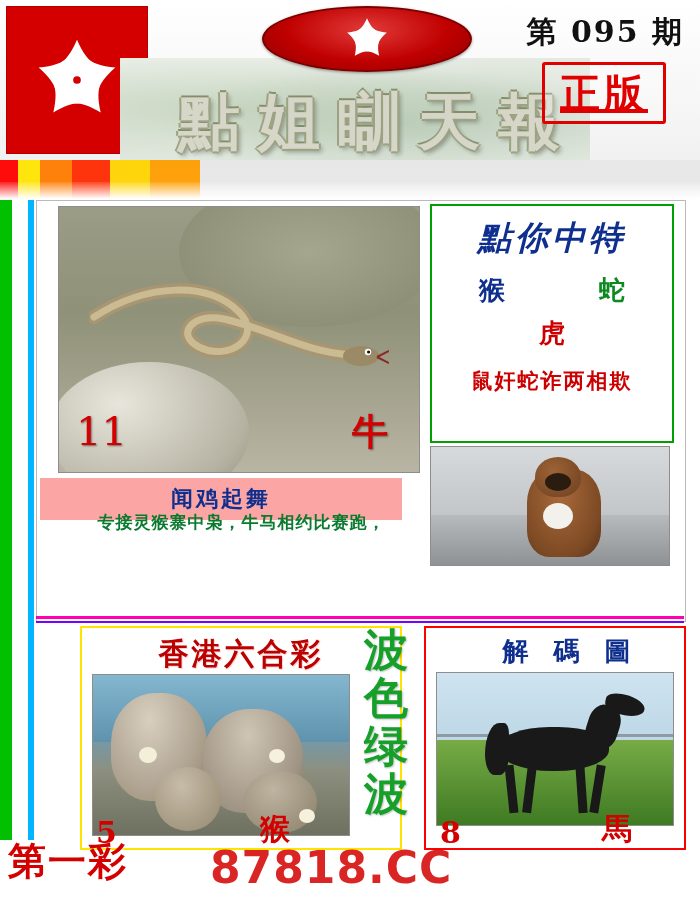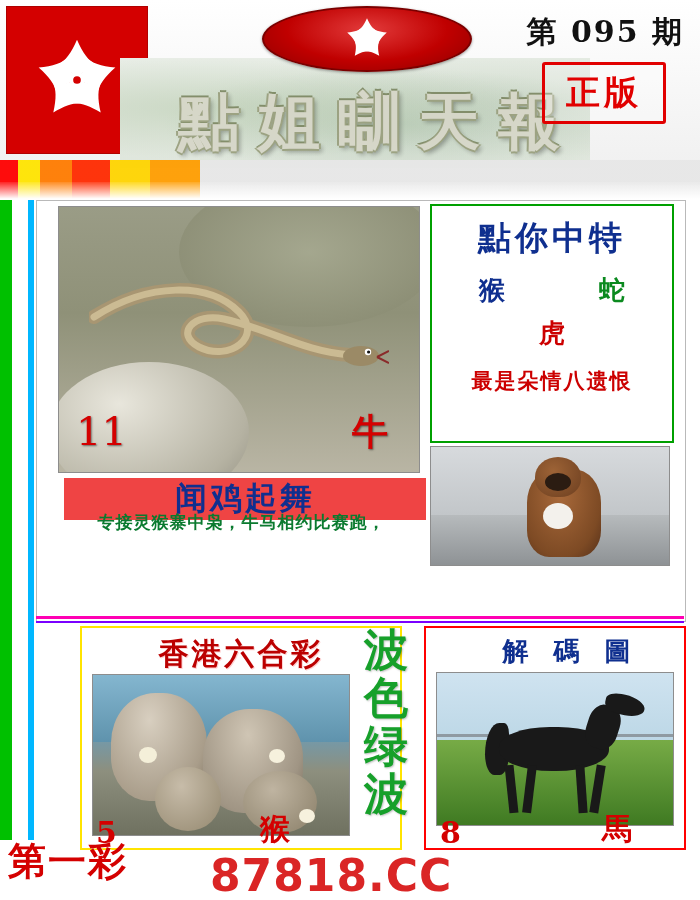--- a/index.html
+++ b/index.html
@@ -73,23 +73,24 @@
     letter-spacing:2px;
     text-align:center;
   }
   .stamp{
     position:absolute;right:34px;top:62px;
     width:118px;height:56px;
     border:3px solid #e10000;
     border-radius:3px;
     display:flex;align-items:center;justify-content:center;
     font-family:"DejaVu Serif", serif;
-    font-weight:bold;font-size:34px;color:#e10000;
+    font-weight:bold;font-size:40px;color:#e10000;
     letter-spacing:4px;
     background:rgba(255,255,255,.25);
+    text-decoration:underline;
   }
   .color-strip{
     position:absolute;left:0;top:160px;width:700px;height:46px;
     background:linear-gradient(90deg,
       #ff0000 0px,#ff0000 18px,
       #ffe400 18px,#ffe400 40px,
       #ff7b00 40px,#ff7b00 72px,
       #ff2a00 72px,#ff2a00 110px,
       #ffd400 110px,#ffd400 150px,
       #ff9d00 150px,#ff9d00 200px,
@@ -145,42 +146,42 @@
     position:absolute;left:76px;top:408px;
     font-family:"DejaVu Serif", serif;font-weight:normal;font-size:40px;
     color:#d40000;text-shadow:1px 1px 2px rgba(0,0,0,.5);
   }
   .zodiac-main{
     position:absolute;left:352px;top:408px;
     font-family:"DejaVu Serif", serif;font-weight:bold;font-size:36px;
     color:#d40000;text-shadow:1px 1px 2px rgba(0,0,0,.5);
   }
   .idiom{
-    position:absolute;left:64px;top:478px;width:362px;height:42px;
+    position:absolute;left:40px;top:478px;width:362px;height:42px;
     display:flex;align-items:center;justify-content:center;
-    font-family:"DejaVu Serif", serif;font-weight:bold;font-size:32px;
+    font-family:"DejaVu Serif", serif;font-weight:bold;font-size:22px;
     color:#0f2f8f;
     letter-spacing:3px;
-    background:#ef4444;
+    background:#fca5a5;
   }
   .verse{
     position:absolute;left:44px;top:507px;width:395px;
     font-family:"DejaVu Serif", serif;font-size:17px;color:#0a7a2f;
     line-height:30px;letter-spacing:1px;text-align:center;
     font-weight:bold;
   }
   
   .right-panel{
     position:absolute;left:430px;top:204px;width:240px;height:235px;
     border:2px solid #00a000;background:#ffffff;
   }
   .rp-title{
     margin-top:10px;text-align:center;
     font-family:"DejaVu Serif", serif;font-weight:bold;font-size:33px;
-    color:#0f2f8f;letter-spacing:4px;
+    color:#0f2f8f;letter-spacing:4px;font-style:italic;
   }
   .rp-row{
     margin-top:12px;display:flex;justify-content:space-around;
     font-family:"DejaVu Serif", serif;font-weight:bold;font-size:26px;
     color:#0f2f8f;
   }
   .rp-row .g{color:#0b8a1f;}
   .rp-center{
     margin-top:8px;text-align:center;
     font-family:"DejaVu Serif", serif;font-weight:bold;font-size:26px;
@@ -295,21 +296,21 @@
   .footer{
     position:absolute;left:0;bottom:10px;width:700px;height:60px;
   }
   .footer-left{
     position:absolute;left:8px;top:6px;
     font-family:"DejaVu Serif", serif;font-weight:bold;font-size:38px;
     color:#d40000;letter-spacing:2px;
     text-shadow:1px 1px 0 rgba(255,255,255,.6);
   }
   .footer-right{
-    position:absolute;left:210px;top:20px;
+    position:absolute;left:210px;top:12px;
     font-family:"DejaVu Sans", sans-serif;font-weight:bold;font-size:44px;
     color:#d40000;letter-spacing:1px;
     opacity:.85;
     text-shadow:1px 1px 0 rgba(255,255,255,.5);
   }
 </style>
 </head>
 <body>
 
 <div class="page">
@@ -391,21 +392,21 @@
     <div>专接灵猴寨中枭，牛马相约比赛跑，</div>
   </div>
 
   <div class="right-panel">
     <div class="rp-title">點你中特</div>
     <div class="rp-row">
       <span>猴</span>
       <span class="g">蛇</span>
     </div>
     <div class="rp-center">虎</div>
-    <div class="rp-poem">最是朵情八遗恨</div>
+    <div class="rp-poem">鼠奸蛇诈两相欺</div>
   </div>
 
   <div class="photo-dog">
     <div class="dog-wall"></div>
     <div class="dog-body"></div>
     <div class="dog-chest"></div>
     <div class="dog-head"></div>
     <div class="dog-face"></div>
   </div>
 

